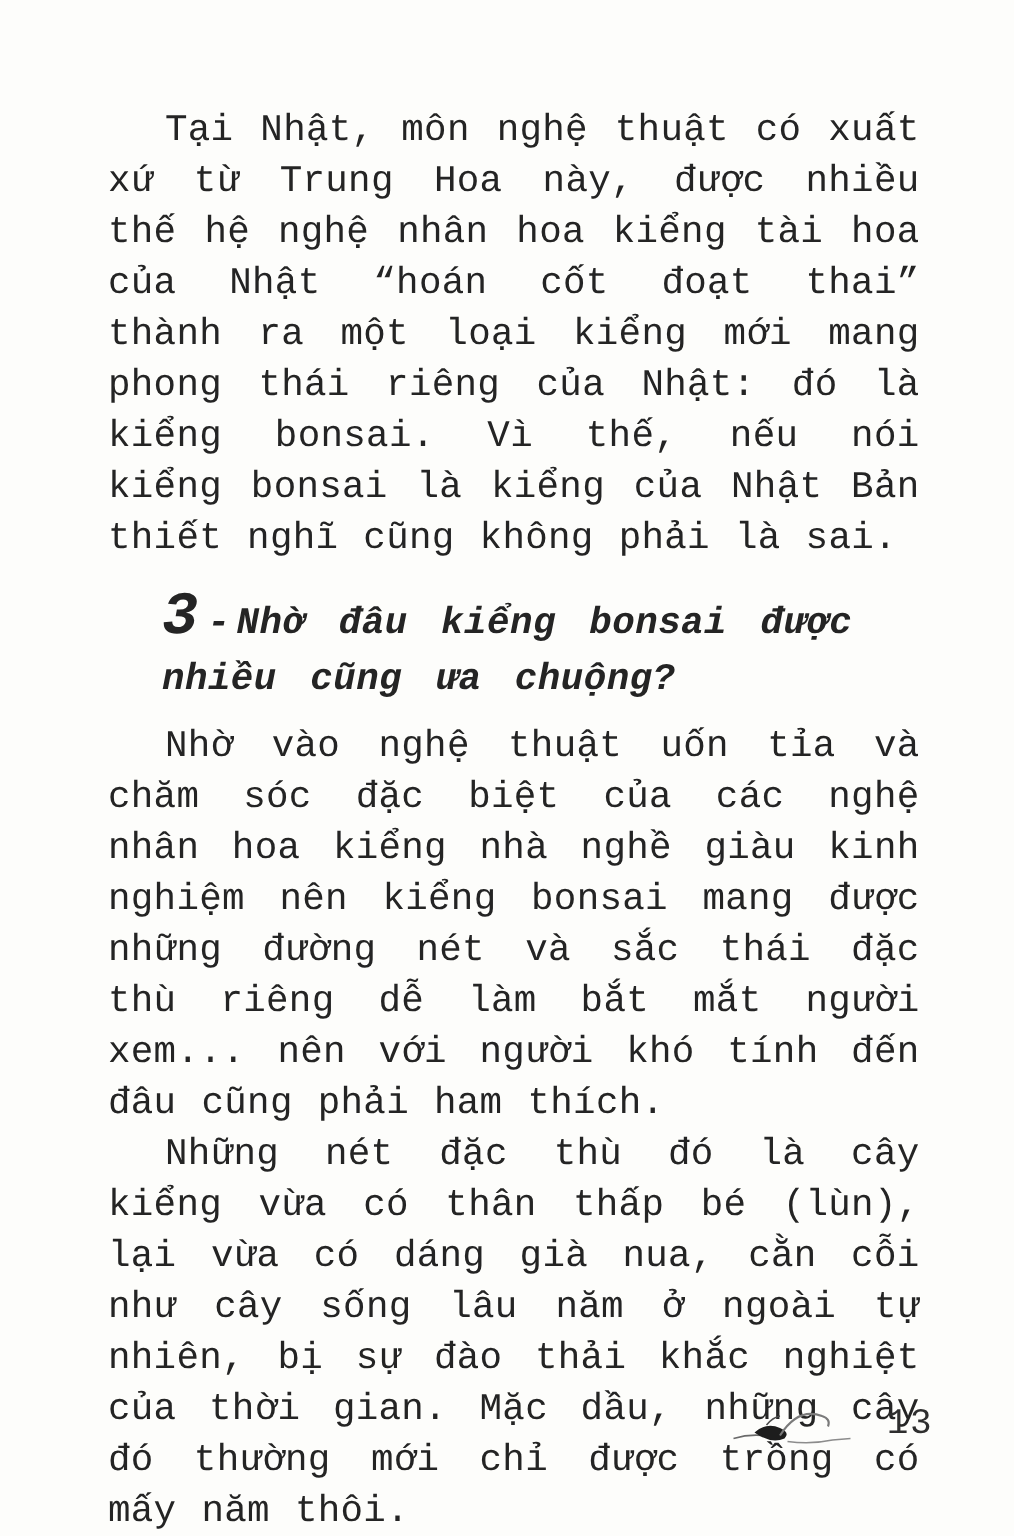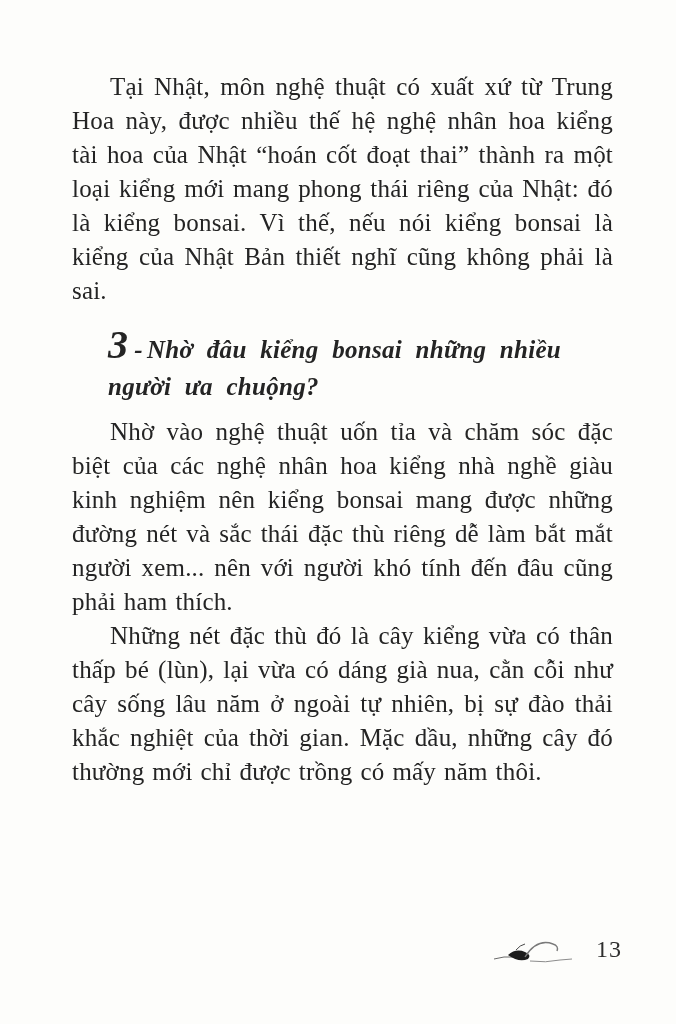--- a/index.html
+++ b/index.html
@@ -12,20 +12,21 @@
     background: #fdfdfb;
     font-family: "Liberation Serif", "DejaVu Serif", serif;
     color: #242424;
     overflow: hidden;
   }
   .page {
     position: relative;
     width: 676px;
     height: 1024px;
     background: #fdfdfb;
+    font-family: Liberation Mono, monospace;
   }
   .text-block {
     position: absolute;
     left: 72px;
     top: 70px;
     width: 541px;
   }
   .para {
     margin: 0;
     font-size: 25px;
@@ -75,21 +76,21 @@
   }
 </style>
 </head>
 <body>
 
 <div class="page">
   <main class="text-block">
     <p class="para">Tại Nhật, môn nghệ thuật có xuất xứ từ Trung Hoa này, được nhiều thế hệ nghệ nhân hoa kiểng tài hoa của Nhật “hoán cốt đoạt thai” thành ra một loại kiểng mới mang phong thái riêng của Nhật: đó là kiểng bonsai. Vì thế, nếu nói kiểng bonsai là kiểng của Nhật Bản thiết nghĩ cũng không phải là sai.</p>
 
     <h2 class="heading">
-      <span class="h-num">3</span><span class="h-sep">-</span><span class="h-title">Nhờ đâu kiểng bonsai những nhiều người ưa chuộng?</span>
+      <span class="h-num">3</span><span class="h-sep">-</span><span class="h-title">Nhờ đâu kiểng bonsai được nhiều cũng ưa chuộng?</span>
     </h2>
 
     <p class="para">Nhờ vào nghệ thuật uốn tỉa và chăm sóc đặc biệt của các nghệ nhân hoa kiểng nhà nghề giàu kinh nghiệm nên kiểng bonsai mang được những đường nét và sắc thái đặc thù riêng dễ làm bắt mắt người xem... nên với người khó tính đến đâu cũng phải ham thích.</p>
 
     <p class="para">Những nét đặc thù đó là cây kiểng vừa có thân thấp bé (lùn), lại vừa có dáng già nua, cằn cỗi như cây sống lâu năm ở ngoài tự nhiên, bị sự đào thải khắc nghiệt của thời gian. Mặc dầu, những cây đó thường mới chỉ được trồng có mấy năm thôi.</p>
 
   </main>
 
   <footer class="footer">
     <span class="ornament">

